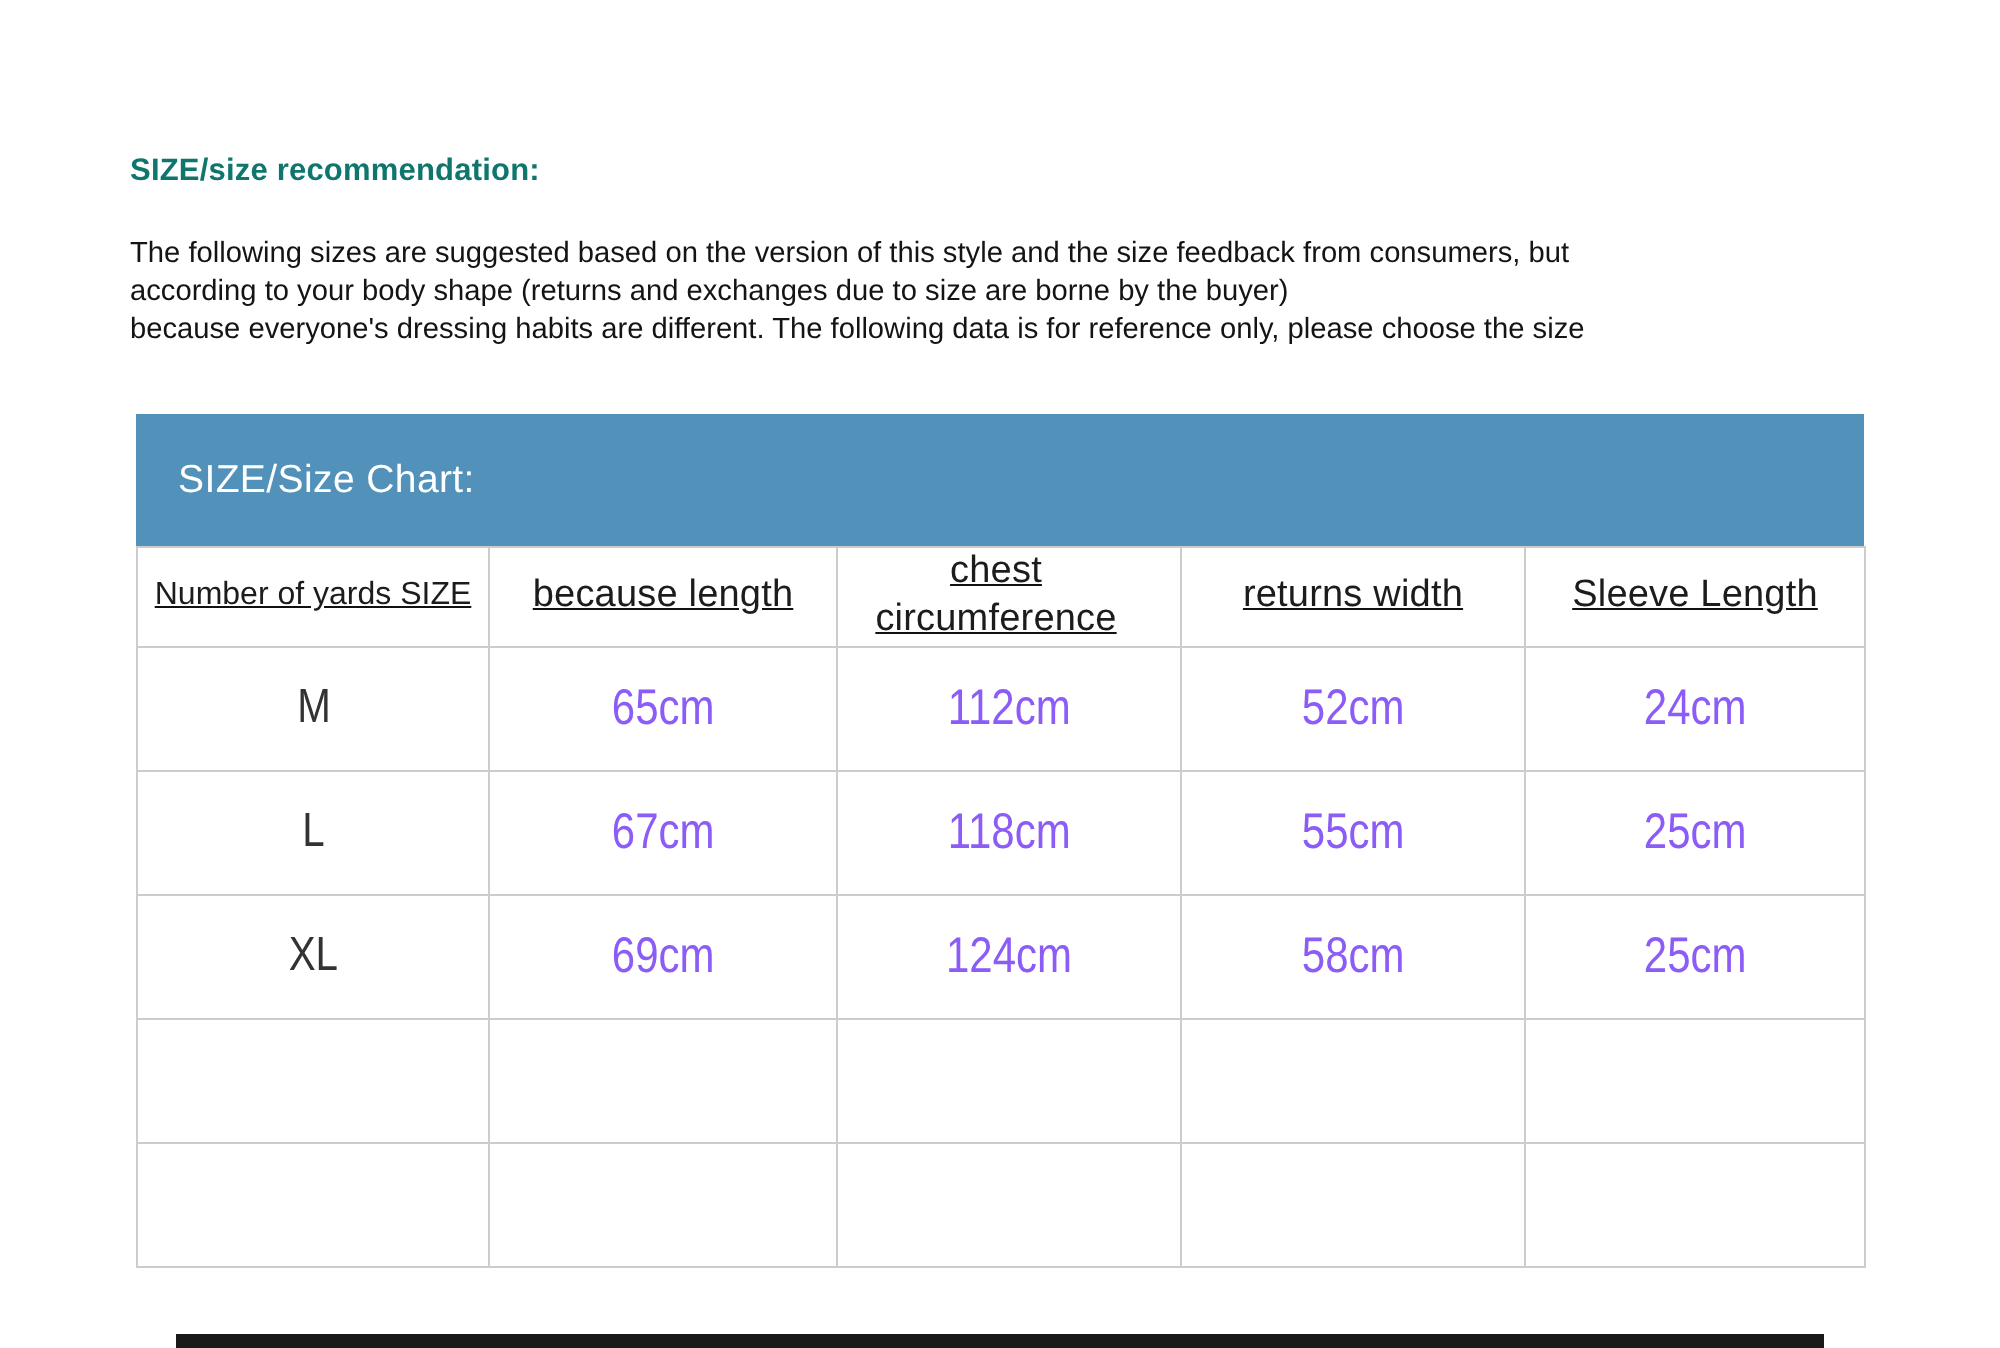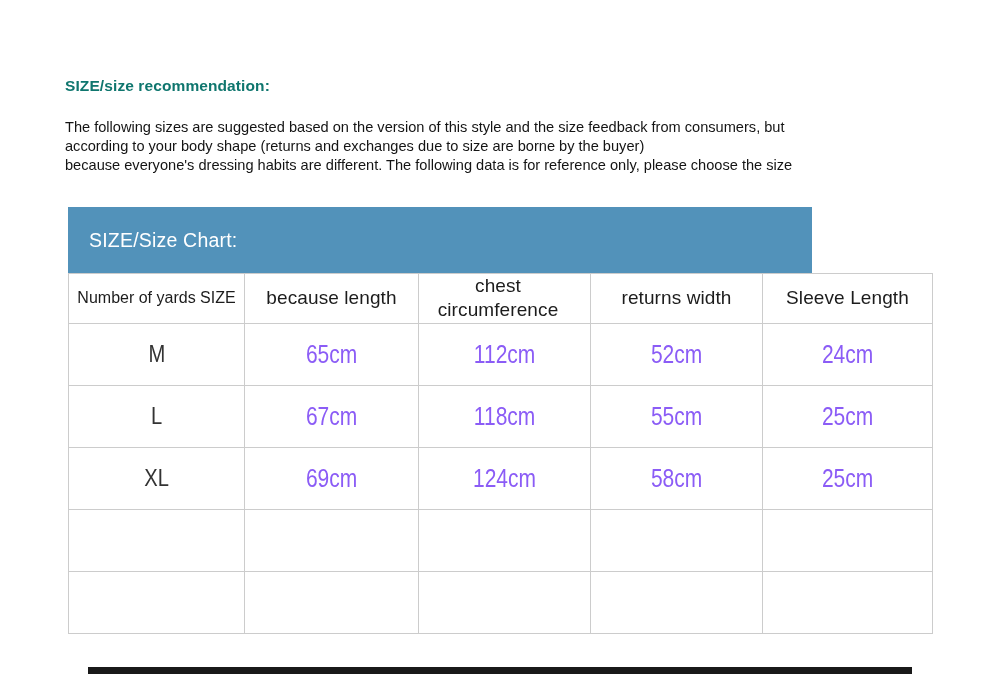--- a/index.html
+++ b/index.html
@@ -33,21 +33,21 @@
   }
 
   .chart-wrap {
     position: absolute;
     left: 68px;
     top: 207px;
     width: 864px;
   }
 
   .banner {
-    width: 744px;
+    width: 864px;
     height: 66px;
     background: #5292ba;
     display: flex;
     align-items: center;
     padding-left: 21px;
   }
   .banner-title {
     color: #ffffff;
     font-size: 19.5px;
     letter-spacing: 0.2px;
@@ -66,21 +66,21 @@
   table.size-table col.c4 { width: 170px; }
 
   table.size-table th,
   table.size-table td {
     border: 1px solid #cccccc;
     text-align: center;
     vertical-align: middle;
     overflow: hidden;
   }
 
-  table.size-table tr.header-row { height: 48px; }
+  table.size-table tr.header-row { height: 48px; text-decoration: underline; }
   table.size-table tr.data-row   { height: 62px; }
 
   th.col-header {
     font-weight: 400;
     font-size: 19px;
     color: #1c1c1c;
     letter-spacing: 0.1px;
   }
   th.col-header.small {
     font-size: 16px;

